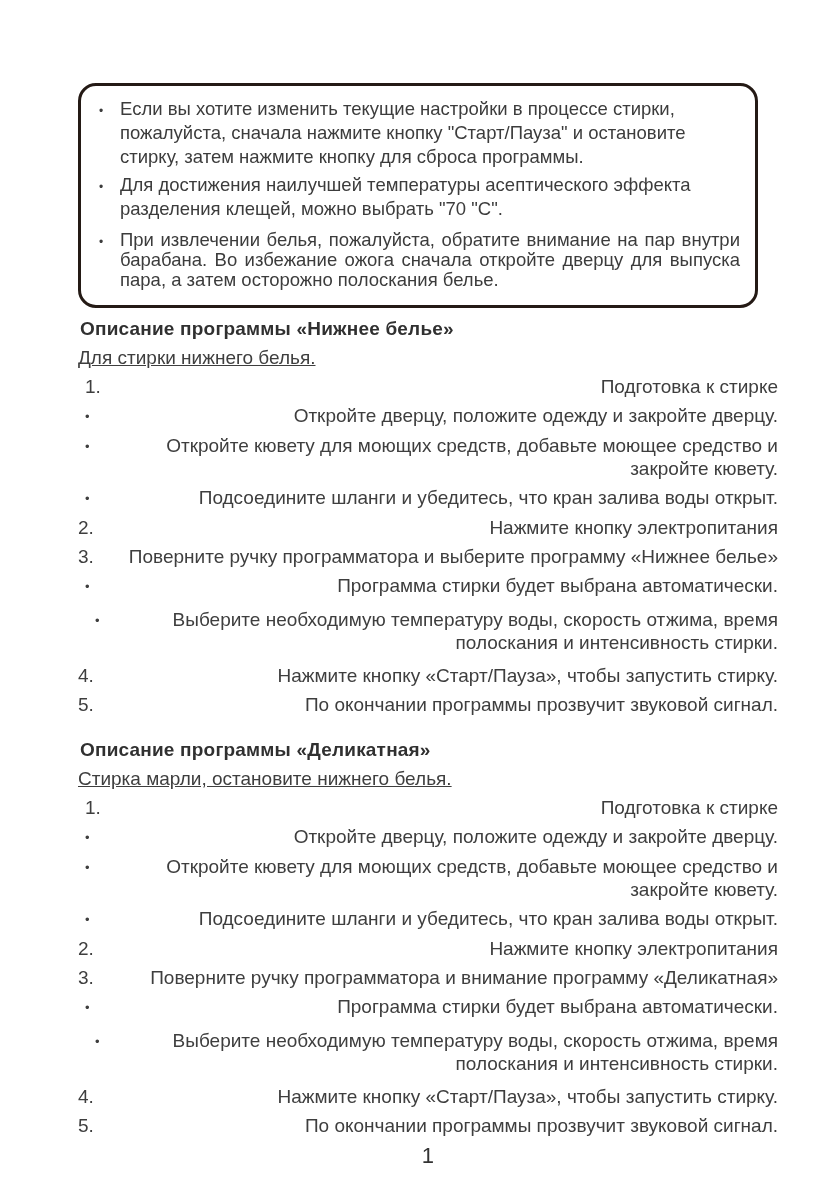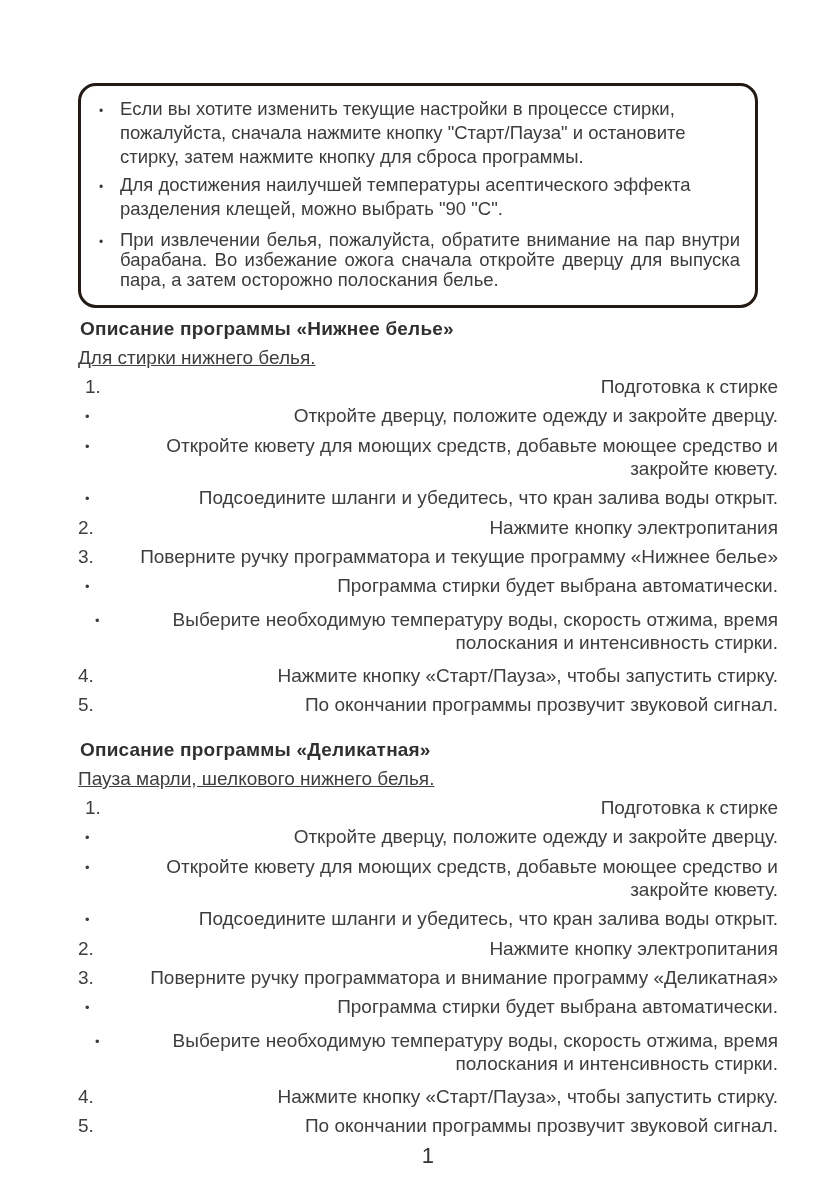--- a/index.html
+++ b/index.html
@@ -86,21 +86,21 @@
 <div class="page">
 
   <div class="notice-box">
   <div class="box-item">
     <span class="marker">•</span>
     <span class="text">Если вы хотите изменить текущие настройки в процессе стирки, пожалуйста, сначала нажмите кнопку "Старт/Пауза" и остановите стирку, затем нажмите кнопку для сброса программы.</span>
   </div>
 
   <div class="box-item">
     <span class="marker">•</span>
-    <span class="text">Для достижения наилучшей температуры асептического эффекта разделения клещей, можно выбрать "90 "С".</span>
+    <span class="text">Для достижения наилучшей температуры асептического эффекта разделения клещей, можно выбрать "70 "С".</span>
   </div>
 
   <div class="box-item justify">
     <span class="marker">•</span>
     <span class="text">При извлечении белья, пожалуйста, обратите внимание на пар внутри барабана. Во избежание ожога сначала откройте дверцу для выпуска пара, а затем осторожно полоскания белье.</span>
   </div>
 </div>
 
   <div class="main">
 
@@ -128,21 +128,21 @@
     <span class="text">Подсоедините шланги и убедитесь, что кран залива воды открыт.</span>
   </div>
 
   <div class="item num">
     <span class="marker">2.</span>
     <span class="text">Нажмите кнопку электропитания</span>
   </div>
 
   <div class="item num">
     <span class="marker">3.</span>
-    <span class="text">Поверните ручку программатора и текущие программу «Нижнее белье»</span>
+    <span class="text">Поверните ручку программатора и выберите программу «Нижнее белье»</span>
   </div>
 
   <div class="item bullet">
     <span class="marker">•</span>
     <span class="text">Программа стирки будет выбрана автоматически.</span>
   </div>
 
   <div class="item bullet level1">
     <span class="marker">•</span>
     <span class="text">Выберите необходимую температуру воды, скорость отжима, время полоскания и интенсивность стирки.</span>
@@ -155,21 +155,21 @@
 
   <div class="item num">
     <span class="marker">5.</span>
     <span class="text">По окончании программы прозвучит звуковой сигнал.</span>
   </div>
 </div>
     </div>
 
     <div class="section">
       <h2 class="section-title">Описание программы «Деликатная»</h2>
-      <p class="intro">Пауза марли, шелкового нижнего белья.</p>
+      <p class="intro">Стирка марли, остановите нижнего белья.</p>
       <div>
   <div class="item num level1">
     <span class="marker">1.</span>
     <span class="text">Подготовка к стирке</span>
   </div>
 
   <div class="item bullet">
     <span class="marker">•</span>
     <span class="text">Откройте дверцу, положите одежду и закройте дверцу.</span>
   </div>

